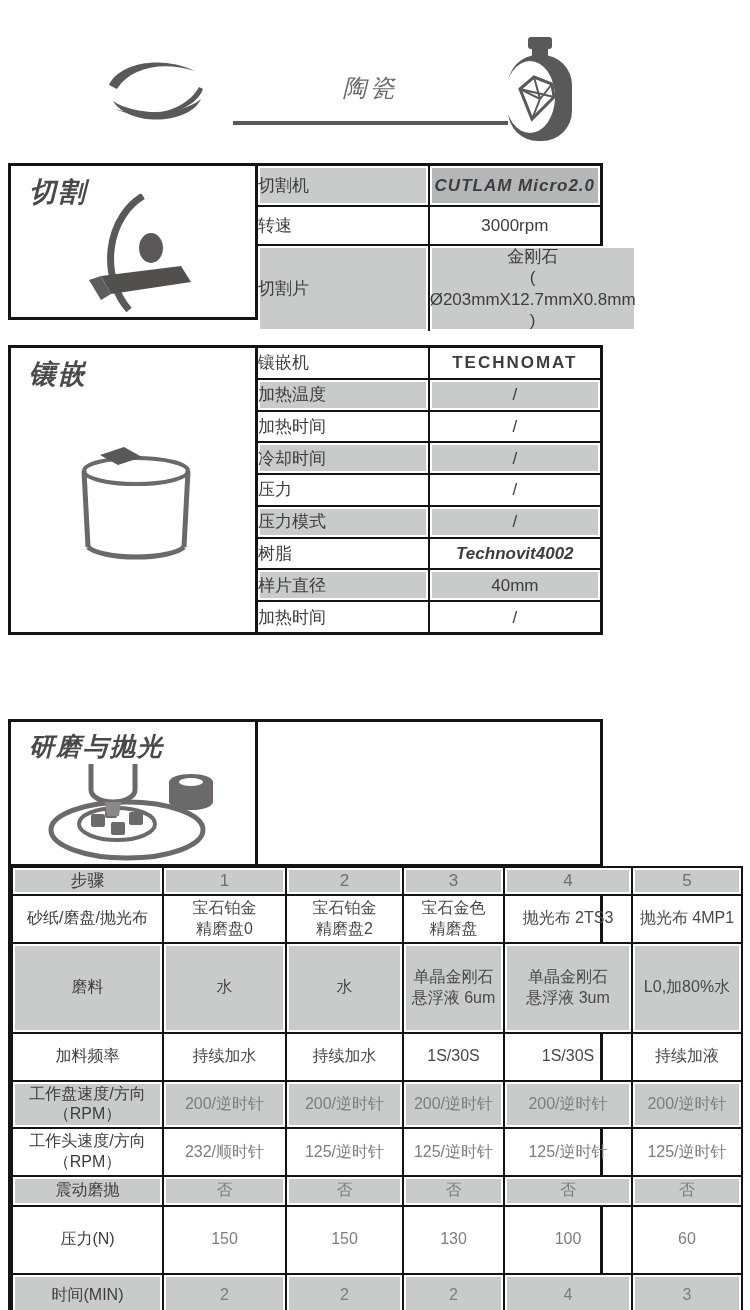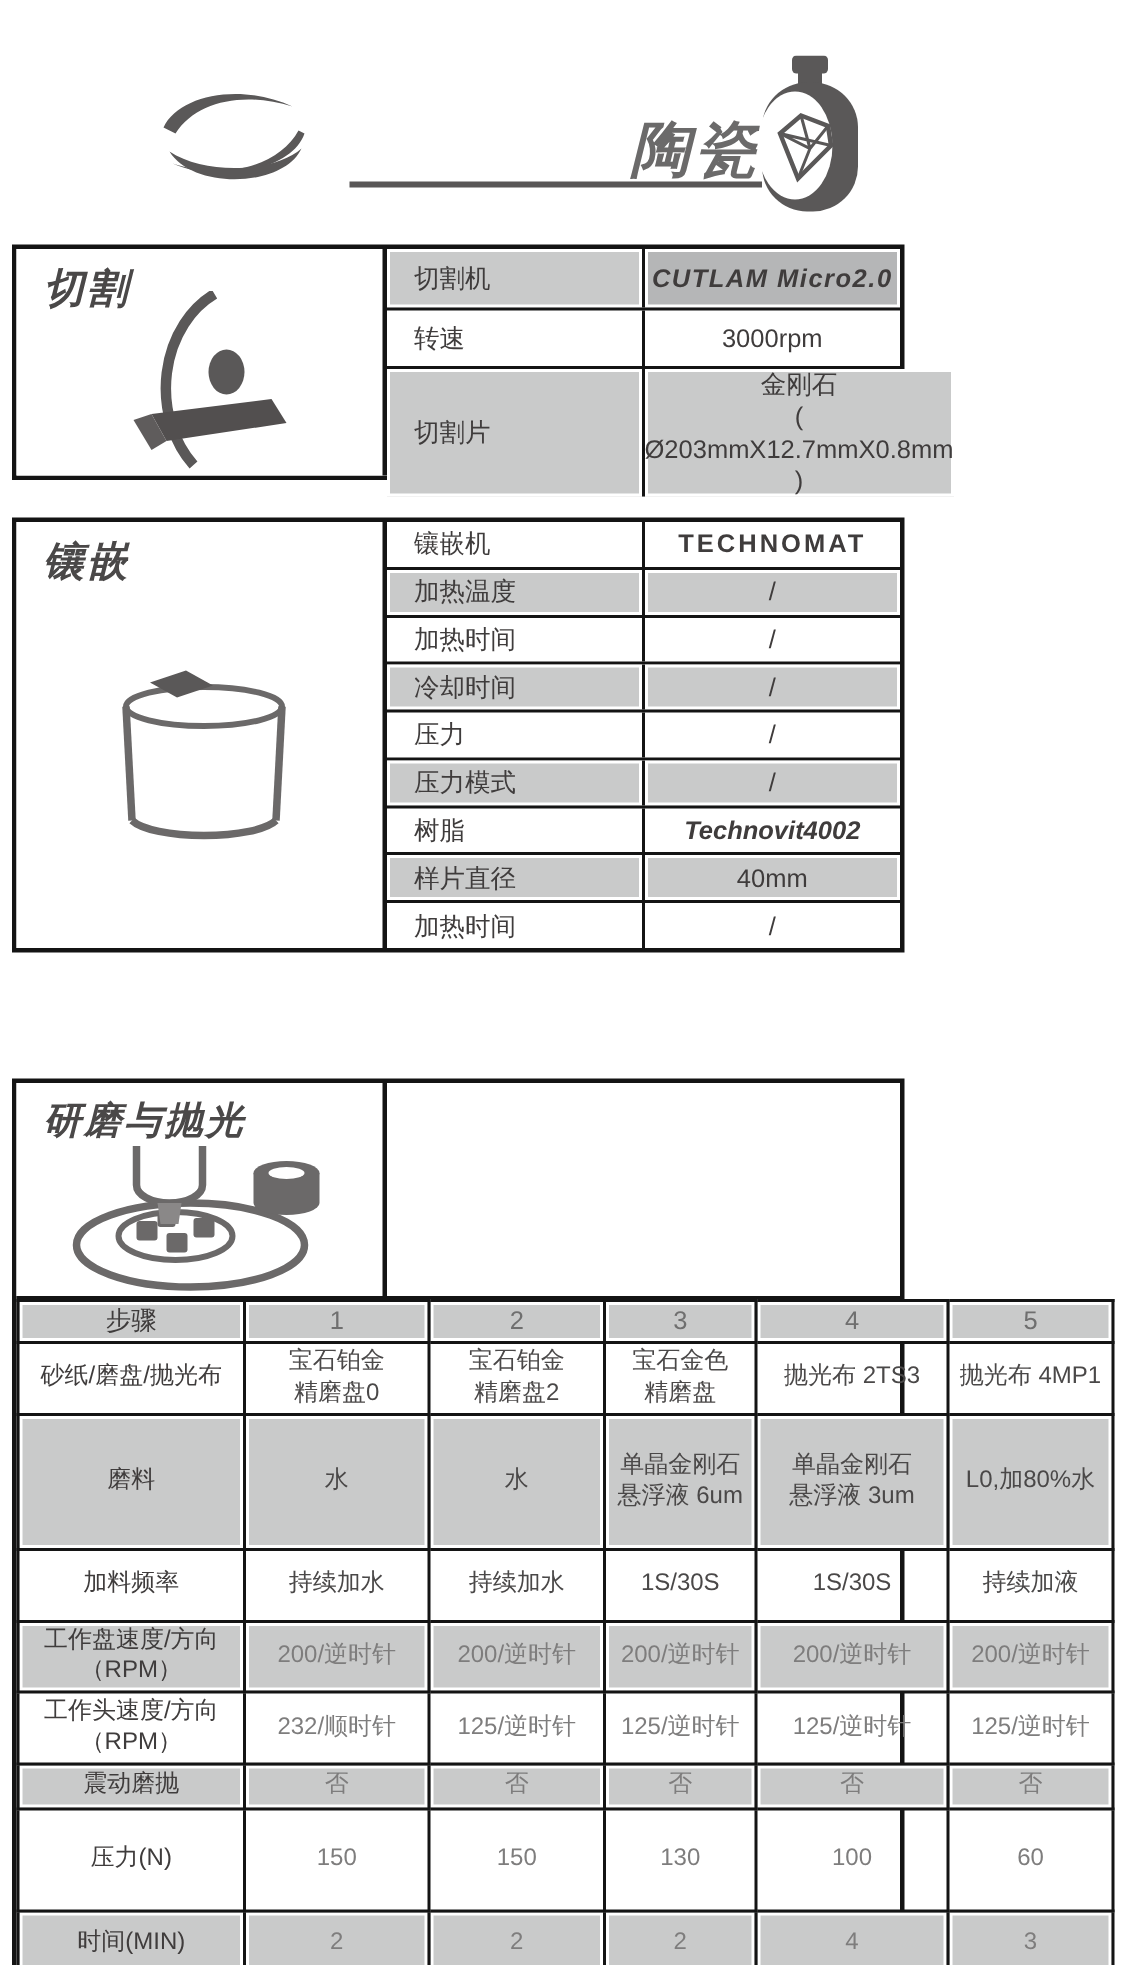--- a/index.html
+++ b/index.html
@@ -3,36 +3,36 @@
 <meta charset="utf-8">
 <style>
   html,body{margin:0;padding:0;background:#fff;}
   .canvas{
     position:relative;width:750px;height:1310px;background:#ffffff;
     font-family:"Liberation Sans","DejaVu Sans",sans-serif;color:#3f3c3c;overflow:hidden;
   }
   
   .hd-icon{position:absolute;}
   .hd-title{
-    position:absolute;left:233px;top:72px;width:275px;text-align:right;
-    font-size:40px;font-weight:bold;font-style:italic;color:#6b6a6a;letter-spacing:4px;
+    position:absolute;left:233px;top:72px;width:275px;text-align:center;
+    font-size:24px;font-weight:normal;font-style:italic;color:#6b6a6a;letter-spacing:4px;
   }
   .hd-underline{position:absolute;left:233px;top:121px;width:275px;height:4px;background:#595757;}
   
   .block{position:absolute;left:8px;width:595px;border:3px solid #141414;box-sizing:border-box;display:flex;background:#fff;}
   .side{width:244px;border-right:3px solid #141414;position:relative;background:#fff;flex:0 0 auto;}
   .side-title{
     position:absolute;top:8px;left:18px;font-size:27px;font-weight:bold;font-style:italic;
     color:#4a4848;letter-spacing:2px;white-space:nowrap;
   }
   .rows{flex:1;display:flex;flex-direction:column;}
   .row{display:flex;border-top:2px solid #141414;flex:1;}
   .row:first-child{border-top:none;}
   .cell{display:flex;align-items:center;box-sizing:border-box;white-space:pre-line;line-height:1.25;}
-  .cell.label{flex:0 0 50.2%;padding-left:18px;font-size:17px;border-right:2px solid #141414;color:#3f3c3c;}
+  .cell.label{flex:0 0 50.2%;font-size:17px;border-right:2px solid #141414;color:#3f3c3c;}
   .cell.value{flex:1;justify-content:center;text-align:center;font-size:17px;color:#3f3c3c;}
   .shade{background:#c9caca;box-shadow:inset 0 0 0 2px #ffffff;}
   .machine{background:#b5b6b7;color:#ffffff;font-weight:bold;font-style:italic;font-size:19px;letter-spacing:1px;box-shadow:inset 0 0 0 2px #ffffff;}
   .brand{font-weight:bold;letter-spacing:2px;font-size:18px;color:#3e3a39;}
   .brand-italic{font-weight:bold;font-style:italic;font-size:18px;color:#3e3a39;}
   
   .b1{top:163px;height:157px;}
   .b1 .row.r0{flex:0 0 39px;}
   .b1 .row.r1{flex:0 0 37px;}
   .b2{top:345px;height:290px;}

